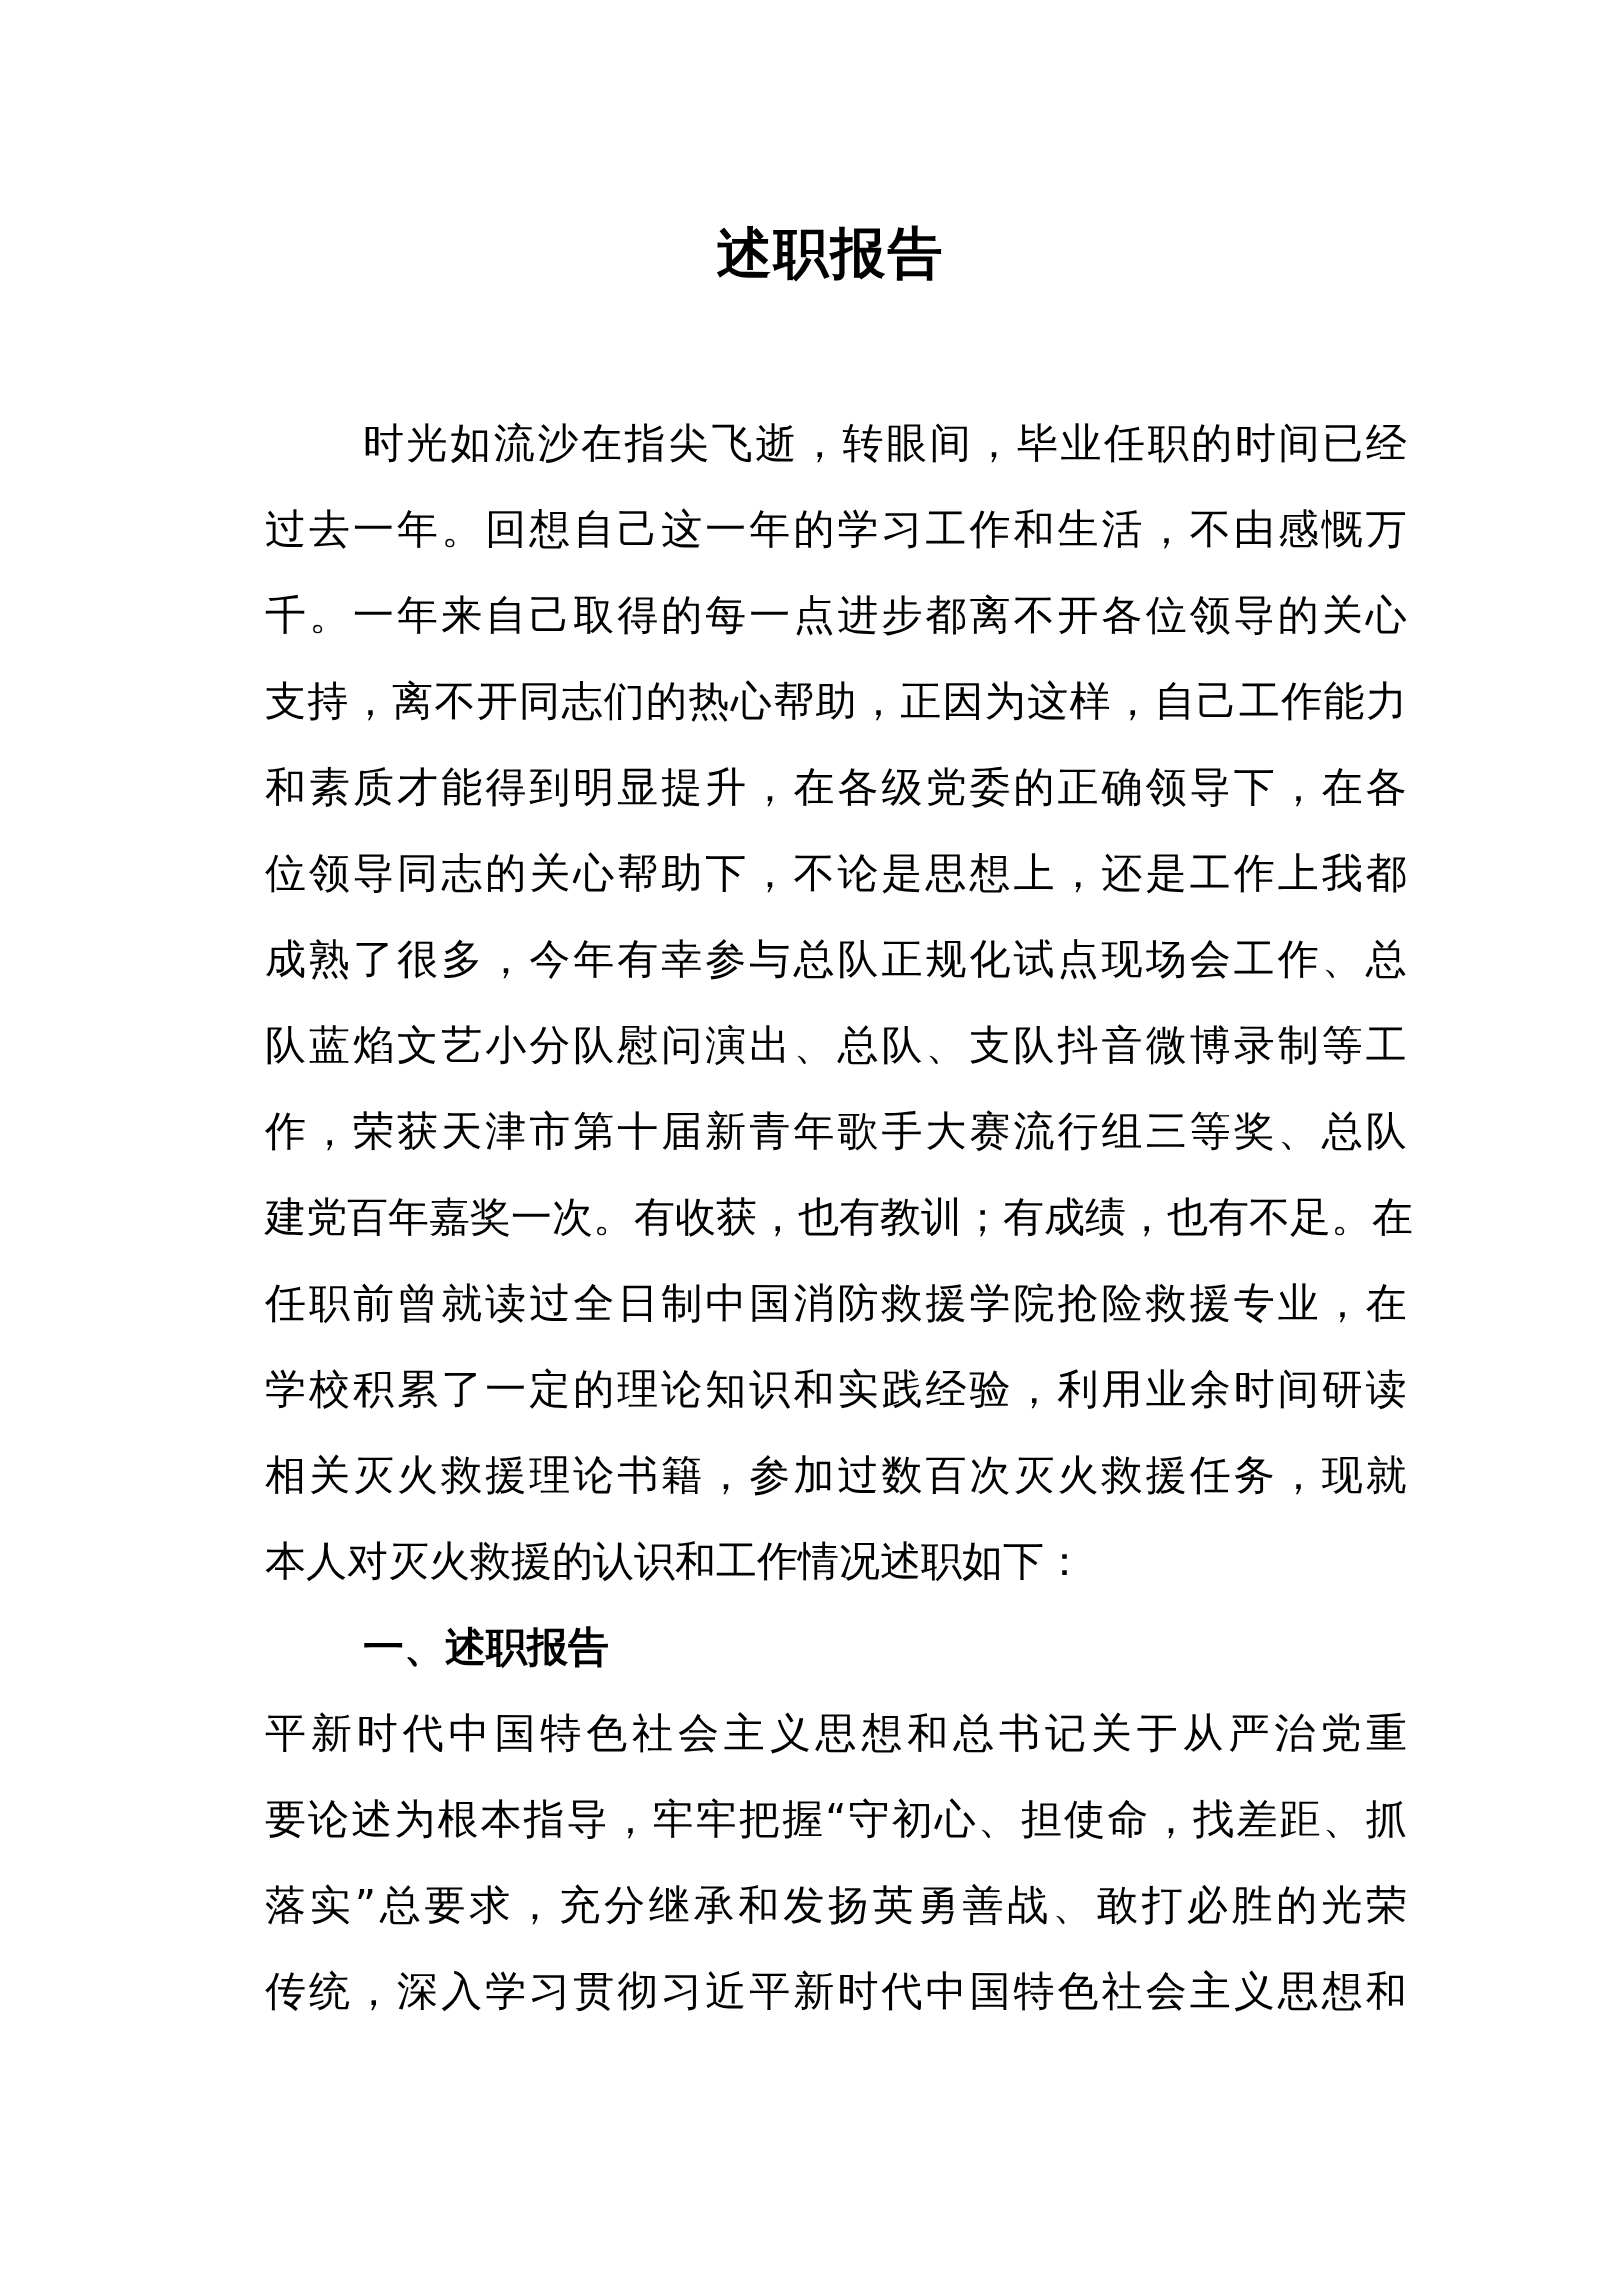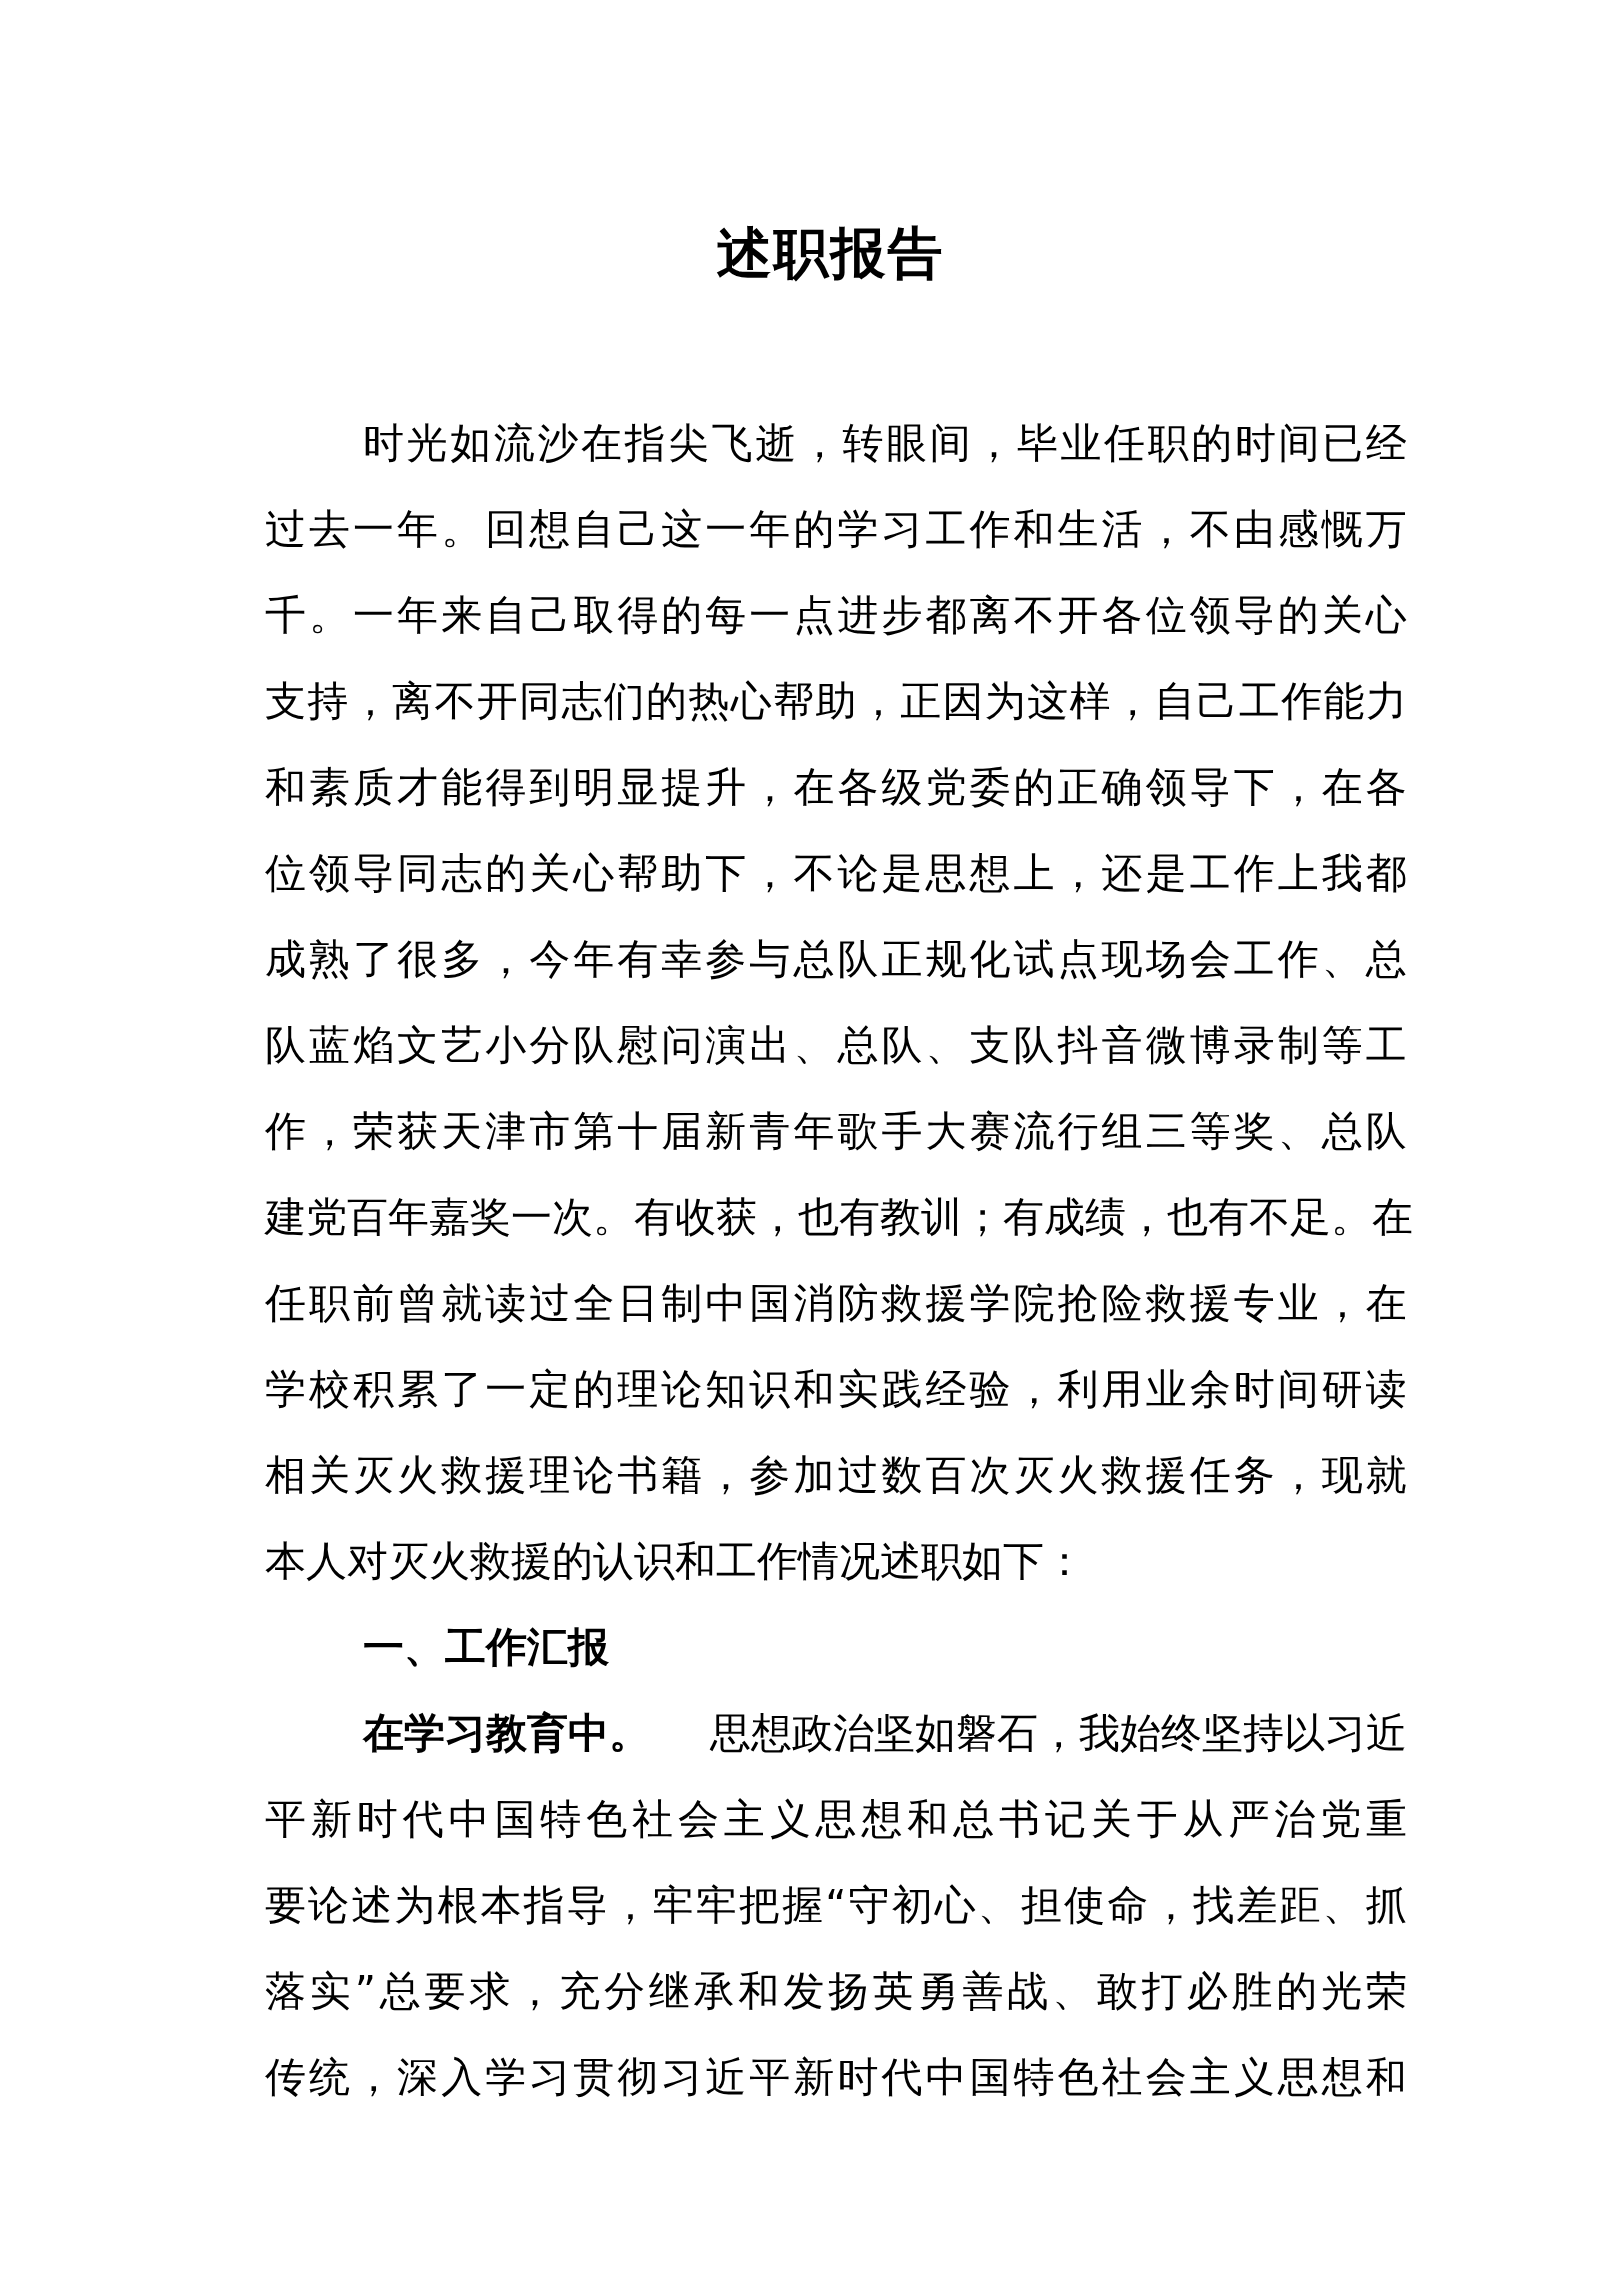--- a/index.html
+++ b/index.html
@@ -434,27 +434,23 @@
         <span>援</span>
         <span>任</span>
         <span>务</span>
         <span>，</span>
         <span>现</span>
         <span>就</span>
       </div>
     <div class="line last">本人对灭火救援的认识和工作情况述职如下：</div>
 
     <div class="line indent last">
-      <span class="bold">一、工作汇报</span>
+      <span class="bold">一、述职报告</span>
     </div>
 
-    <div class="line indent">
-      <span class="bold chunk">在学习教育中。</span>
-      <span class="chunk">思想政治坚如磐石，我始终坚持以习近</span>
-    </div>
     <div class="line">
         <span>平</span>
         <span>新</span>
         <span>时</span>
         <span>代</span>
         <span>中</span>
         <span>国</span>
         <span>特</span>
         <span>色</span>
         <span>社</span>

